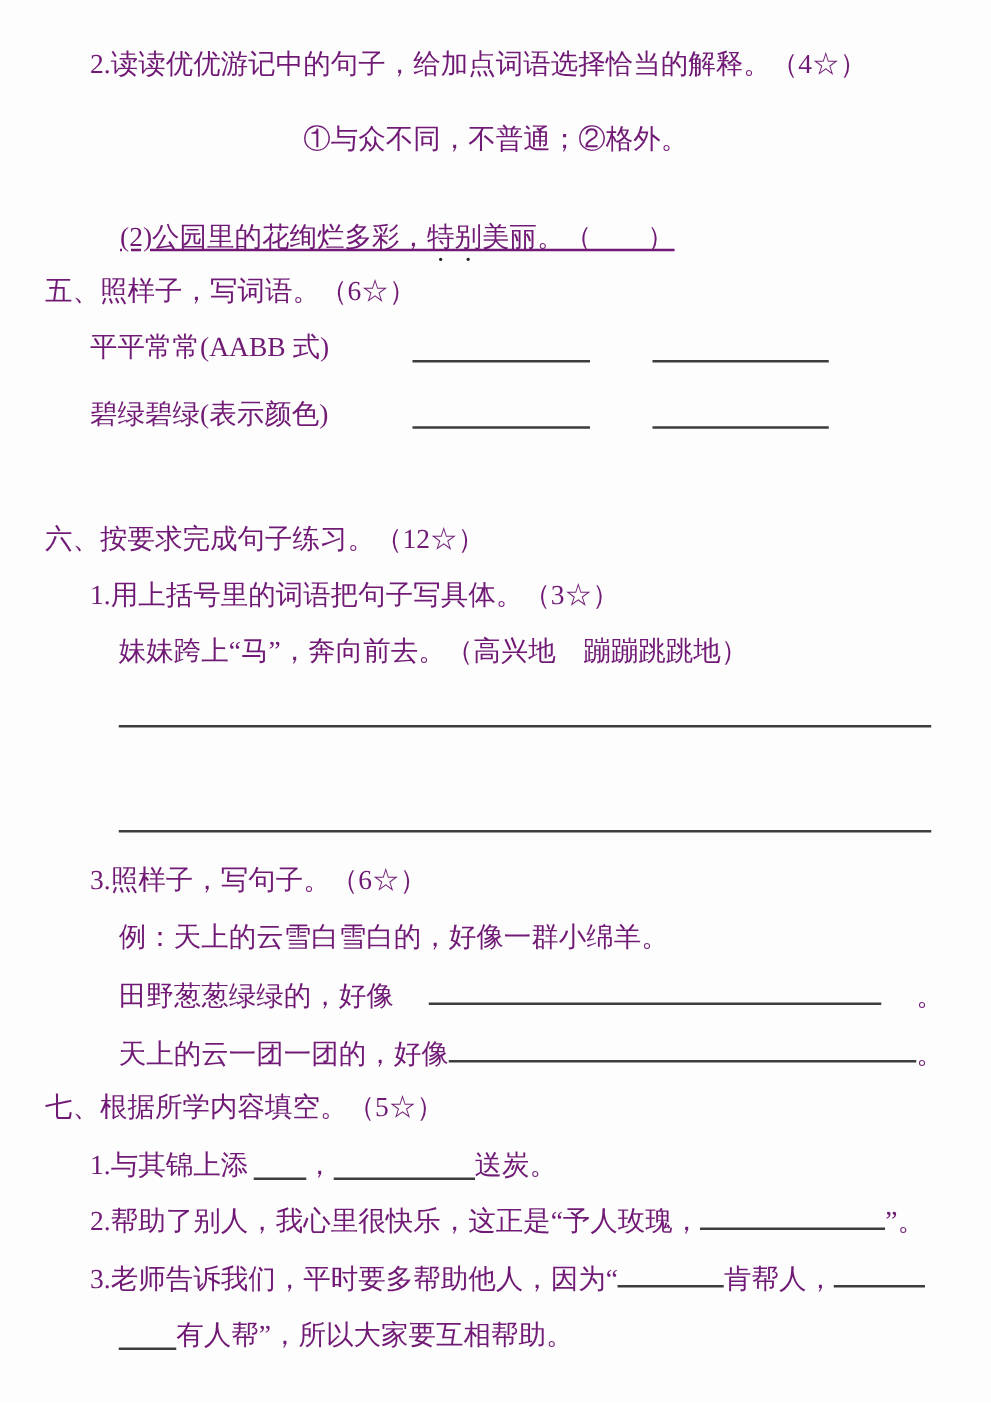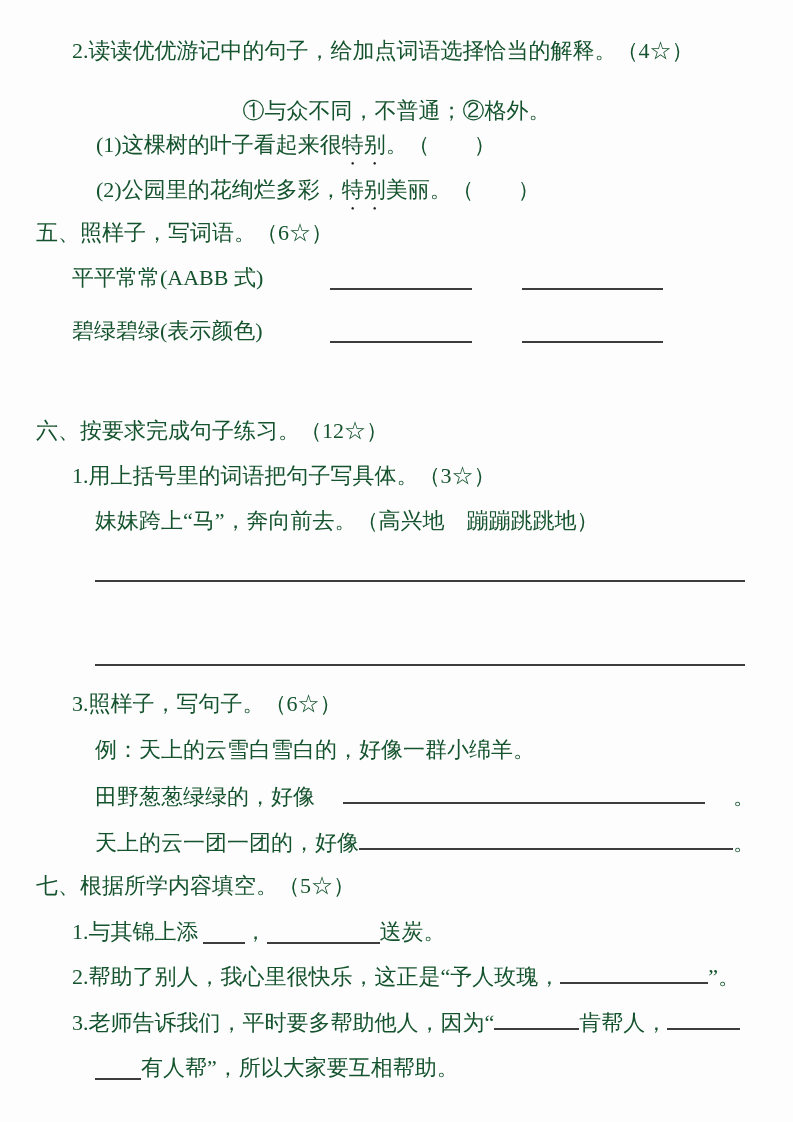--- a/index.html
+++ b/index.html
@@ -7,21 +7,21 @@
     padding: 0;
     background: #ffffff;
   }
   .page {
     position: relative;
     width: 793px;
     height: 1122px;
     background: #fdfdfd;
     overflow: hidden;
     font-family: "Liberation Serif", "DejaVu Serif", serif;
-    color: #14532d;
+    color: #701a75;
     font-size: 22px;
     line-height: 30px;
   }
   .line {
     position: absolute;
     white-space: nowrap;
   }
   .flexline {
     display: flex;
     align-items: baseline;
@@ -67,25 +67,22 @@
 </style>
 </head>
 <body>
 
 <div class="page">
 
   <div class="line" style="left:72px; top:36px;">2.读读优优游记中的句子，给加点词语选择恰当的解释。（4☆）</div>
 
   <div class="line centered" style="top:96px;">①与众不同，不普通；②格外。</div>
 
-  <div class="line" style="left:96px; top:130px;">
-    <span>(1)这棵树的叶子看起来很</span><span class="emph">特别</span><span>。（　　）</span>
-  </div>
 
-  <div class="line" style="left:96px; top:175px;">
+  <div class="line" style="left:96px; top:175px;text-decoration:underline;">
     <span>(2)公园里的花绚烂多彩，</span><span class="emph">特别</span><span>美丽。（　　）</span>
   </div>
 
   <div class="line" style="left:36px; top:218px;">五、照样子，写词语。（6☆）</div>
 
   <div class="line" style="left:72px; top:316px;">
     <span class="s5label">碧绿碧绿(表示颜色)</span><span class="blank" style="width:142px;"></span><span class="blank" style="width:141px; margin-left:50px;"></span>
   </div>
 
   <div class="line" style="left:72px; top:263px;">

